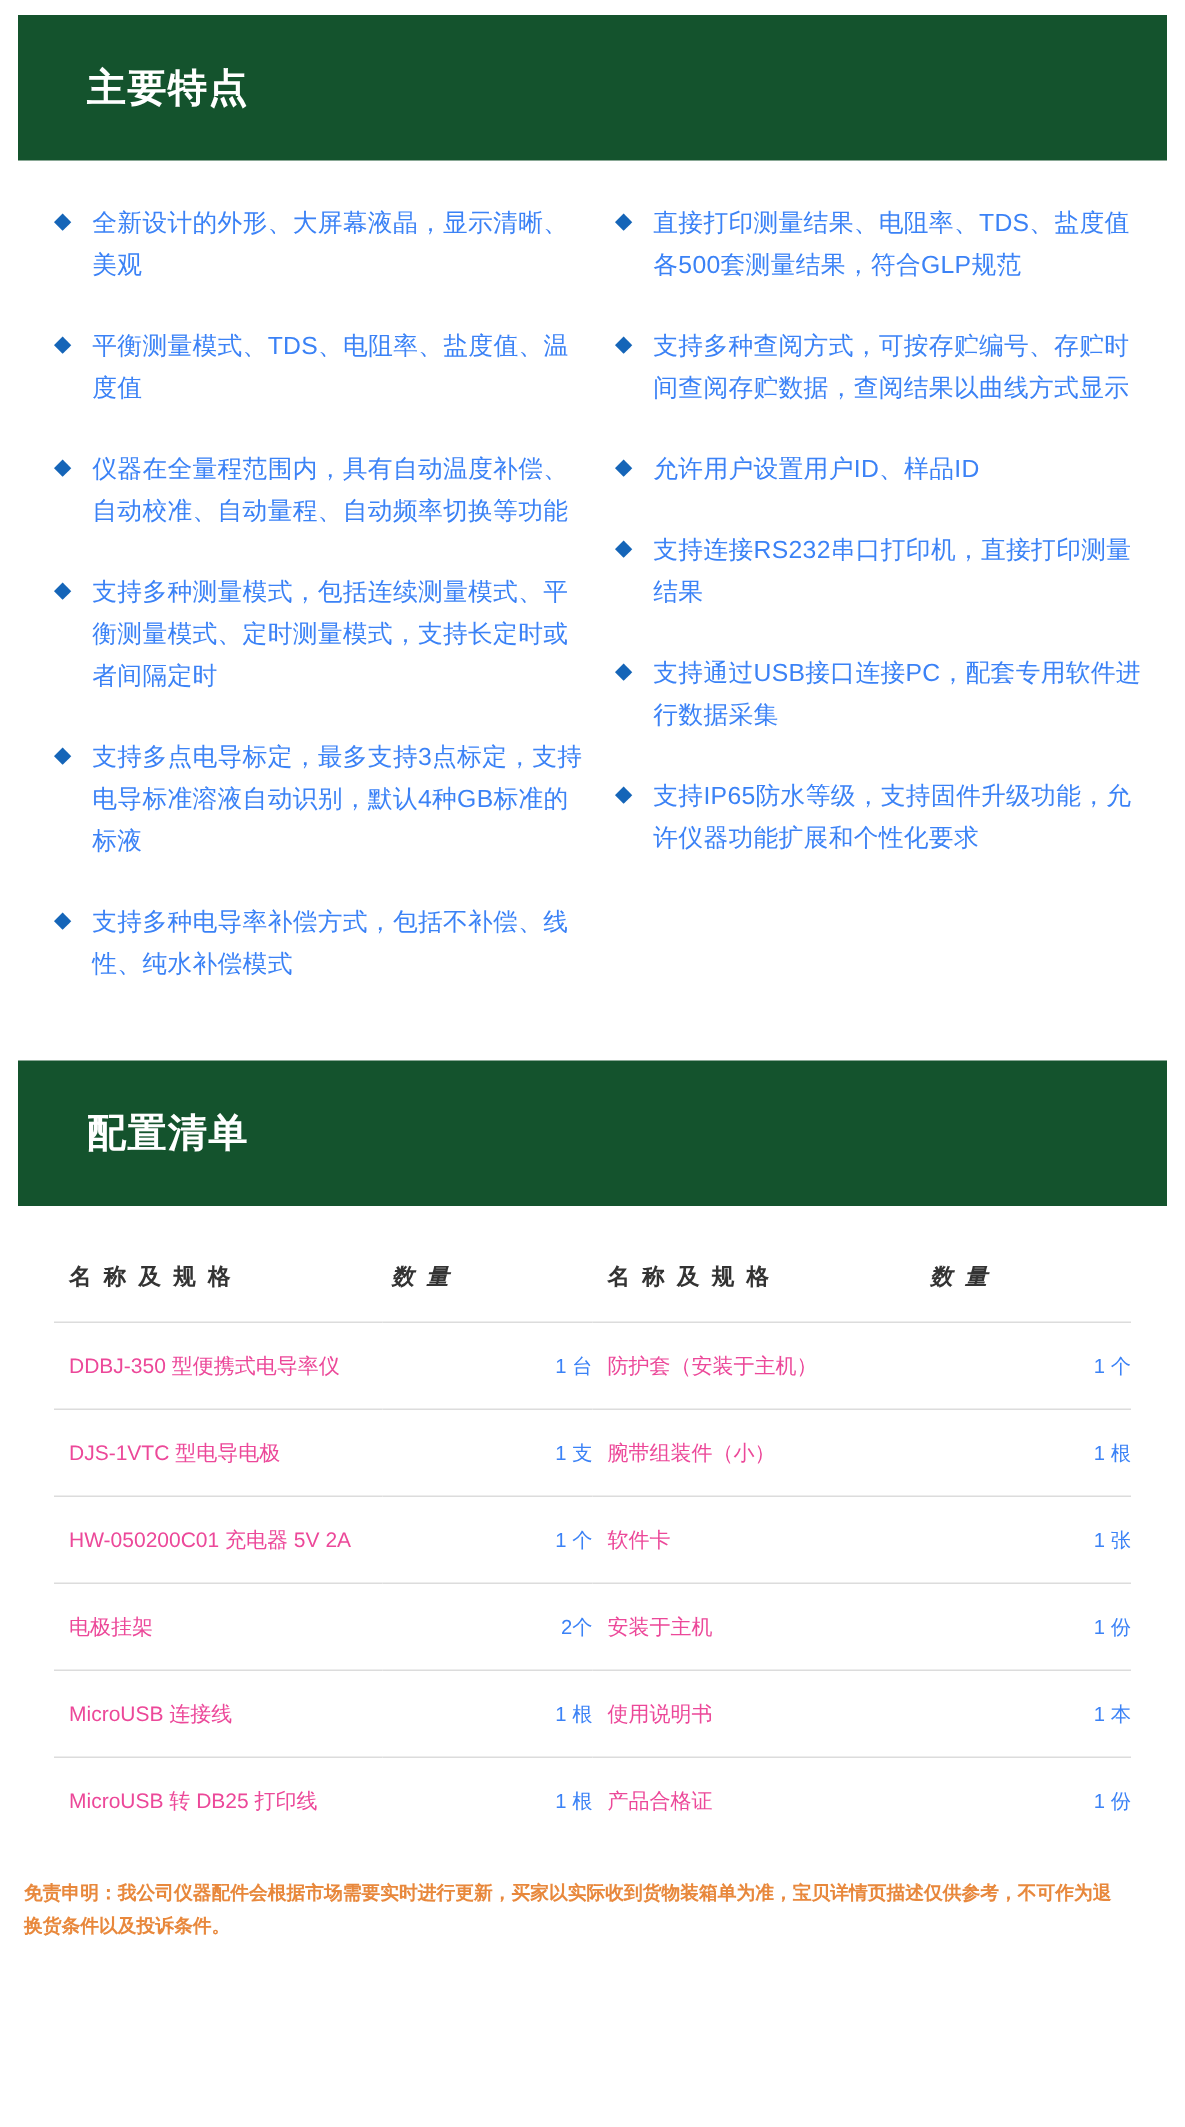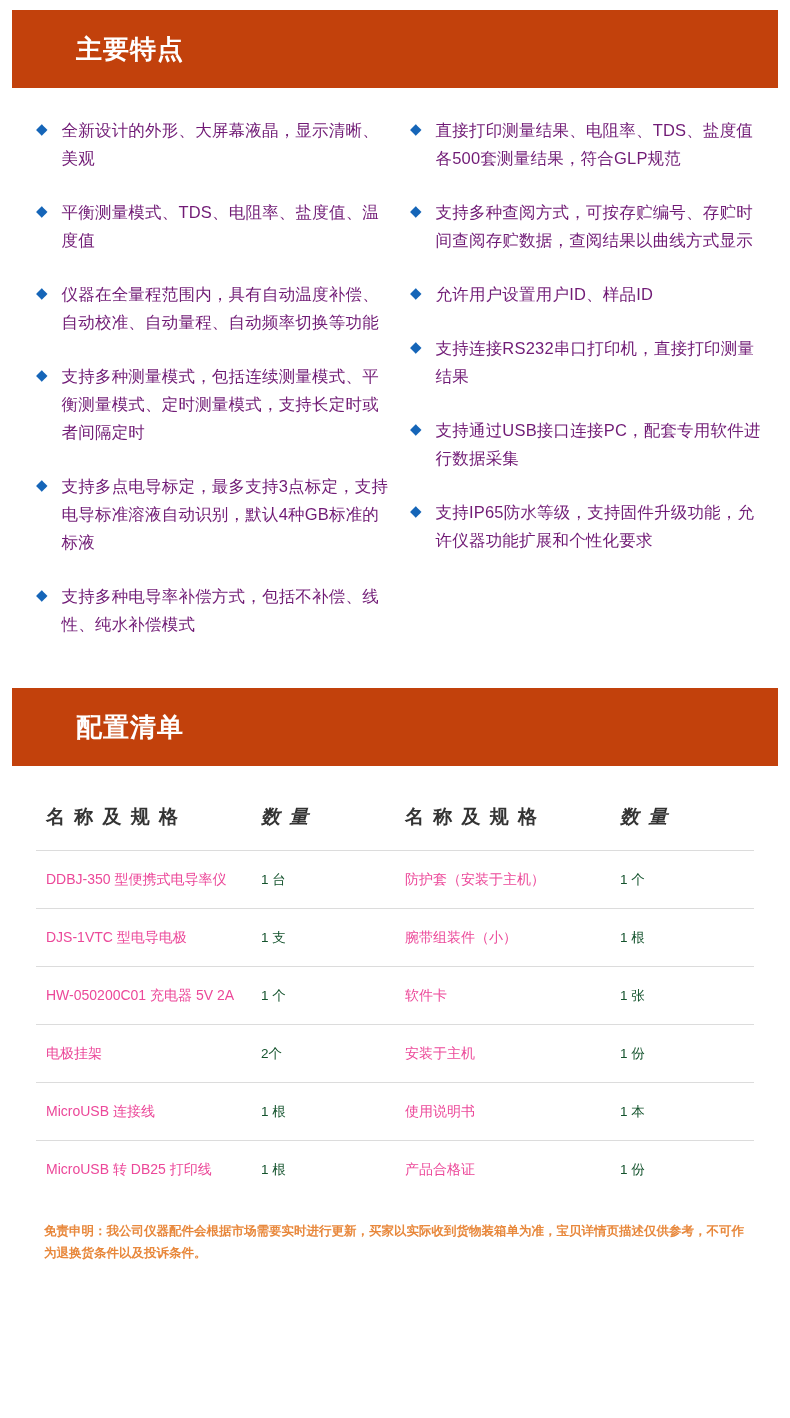--- a/index.html
+++ b/index.html
@@ -18,26 +18,26 @@
   }
 
   .page {
     width: 790px;
     height: 1418px;
     position: relative;
   }
 
   
   .section-bar {
-    background: #c2410c;
+    background: #14532d;
     color: #ffffff;
-    height: 78px;
+    height: 97px;
     display: flex;
     align-items: center;
-    padding-left: 64px;
+    padding-left: 46px;
     margin: 0 12px;
   }
   .section-bar.first { margin-top: 10px; }
   .section-bar .section-title {
     font-size: 26px;
     font-weight: bold;
     letter-spacing: 1px;
   }
 
   
@@ -61,35 +61,35 @@
     color: #1565b8;
     font-size: 15px;
     line-height: 24px;
     margin-right: 14px;
     flex: 0 0 auto;
     transform: translateY(1px);
   }
   .feature-text {
     font-size: 16.5px;
     line-height: 28px;
-    color: #701a75;
+    color: #3b82f6;
     letter-spacing: 0.2px;
     max-width: 330px;
   }
 
   
   .config-wrap {
     padding: 16px 36px 0 36px;
   }
   table.config {
     width: 100%;
     border-collapse: collapse;
   }
   table.config th {
-    font-size: 19px;
+    font-size: 15px;
     font-weight: bold;
     color: #333;
     text-align: left;
     padding: 22px 0 20px 10px;
     letter-spacing: 2px;
   }
   table.config th.qty {
     text-align: left;
     letter-spacing: 2px;
     padding-left: 6px;
@@ -97,29 +97,30 @@
   }
   table.config td {
     font-size: 14px;
     color: #ec4899;
     padding: 20px 0 19px 10px;
     border-top: 1px solid #dcdcdc;
     vertical-align: middle;
   }
   table.config td.qty {
     font-size: 13.5px;
-    color: #14532d;
+    color: #3b82f6;
     padding-left: 6px;
+    text-align: right;
   }
   table.config col.name { width: 30.5%; }
   table.config col.amount { width: 19.5%; }
 
   
   .disclaimer {
-    padding: 22px 40px 0 44px;
+    padding: 22px 40px 0 16px;
     color: #e8883c;
     font-size: 12.5px;
     line-height: 22px;
     font-weight: bold;
   }
 </style>
 </head>
 <body>
 
 <div class="page">

